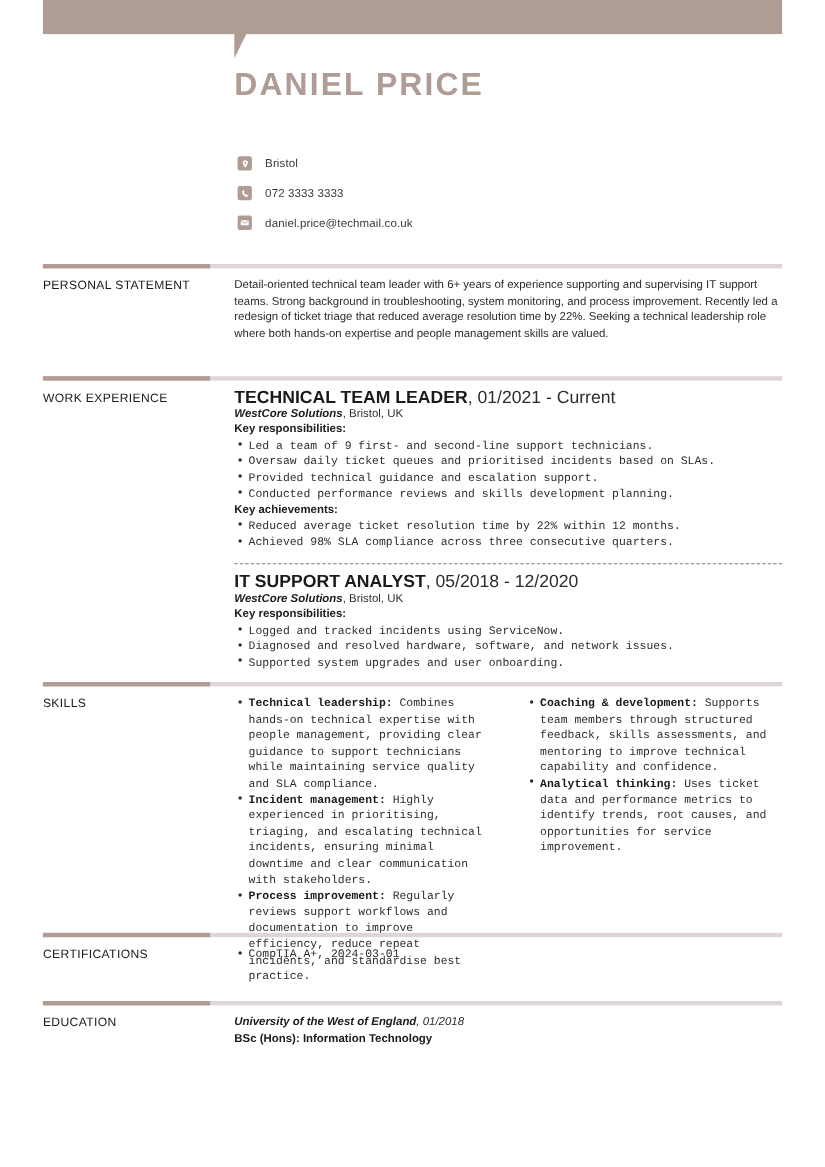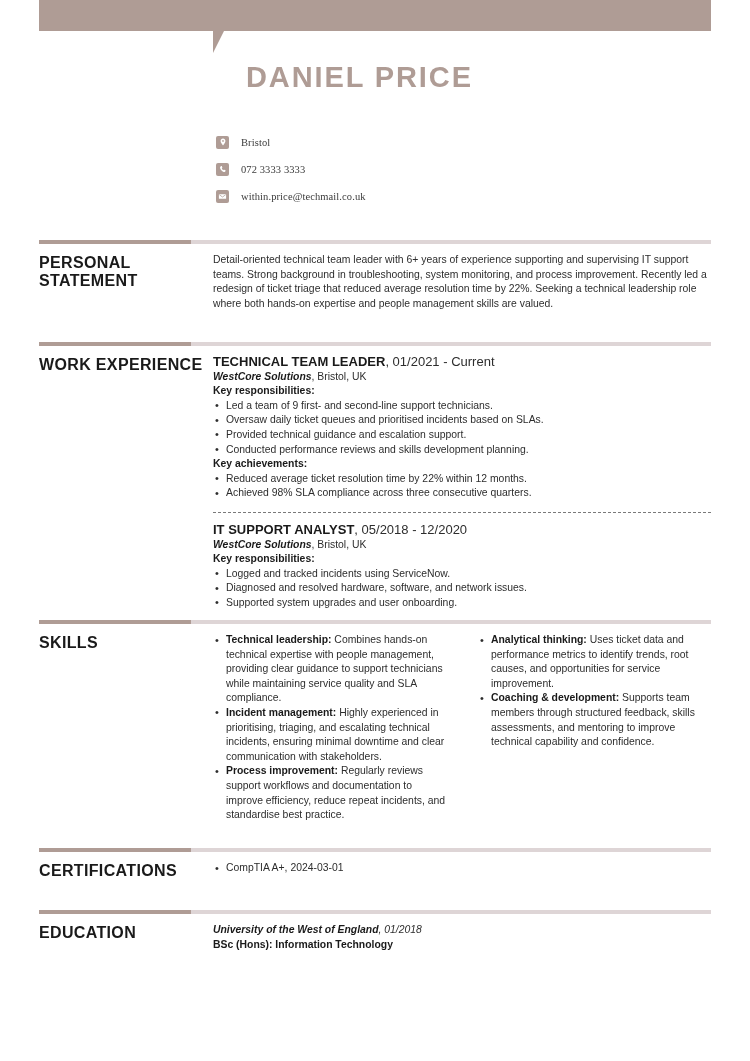--- a/index.html
+++ b/index.html
@@ -34,42 +34,40 @@
     height: 0;
     border-left: 11px solid #af9c95;
     border-right: 14px solid transparent;
     border-bottom: 22px solid transparent;
   }
 
   .name-block {
     position: absolute;
     top: 63px;
     left: 213px;
-    margin-left: 33px;
   }
   .name {
     font-size: 29px;
     letter-spacing: 1.9px;
     font-weight: 700;
     color: #af9c95;
     line-height: 1;
   }
 
   
   .contact-list {
     position: absolute;
     top: 129px;
     left: 216px;
   }
   .contact-row {
     display: flex;
-    align-items: center;
+    align-items: flex-end;
     height: 26px;
     margin-bottom: 1px;
-    font-family: Liberation Serif, serif;
   }
   .contact-icon {
     width: 13px;
     height: 13px;
     border-radius: 2px;
     background: #af9c95;
     display: flex;
     align-items: center;
     justify-content: center;
     flex: none;
@@ -100,57 +98,58 @@
     position: absolute;
     left: 0; top: 0;
     width: 152px;
     height: 4px;
     background: #af9c95;
   }
   .sec-body { display: flex; }
   .sec-label {
     width: 174px;
     flex: none;
-    font-size: 16px;
-    font-weight: 700;
+    font-size: 11px;
+    font-weight: 400;
     letter-spacing: .35px;
     color: #1a1a1a;
     padding-top: 1px;
   }
   .sec-content {
     flex: 1;
     font-size: 10.4px;
     line-height: 14.6px;
     color: #2d2d2d;
   }
 
   .para { text-align: left; }
 
   
-  .job-title { font-size: 13px; line-height: 14.6px; }
+  .job-title { font-size: 16px; line-height: 14.6px; }
   .job-title b { font-weight: 700; color: #1a1a1a; }
   .job-company { font-size: 10.4px; line-height: 14.6px; }
   .job-company i { font-weight: 700; font-style: italic; color: #1a1a1a; }
   .sub-head {
     font-weight: 700;
     font-size: 10.4px;
     line-height: 14.6px;
     color: #1a1a1a;
   }
 
   ul.bullets {
     list-style: none;
     margin: 0;
     padding: 0;
   }
   ul.bullets > li {
     position: relative;
     padding-left: 13px;
     font-size: 10.4px;
     line-height: 14.6px;
+    font-family: Liberation Mono, monospace;
   }
   ul.bullets > li::before {
     content: "\2022";
     position: absolute;
     left: 2px;
     top: -0.5px;
     font-size: 11px;
     color: #2d2d2d;
   }
 
@@ -205,21 +204,21 @@
     <span class="contact-text">072 3333 3333</span>
   </div>
 
   <div class="contact-row">
     <span class="contact-icon">
       <svg width="9" height="9" viewBox="0 0 9 9">
           <rect x="0.9" y="2.2" width="7.2" height="4.6" rx="0.4" fill="#ffffff"></rect>
           <path d="M1.3 2.7L4.5 5.0L7.7 2.7" stroke="#af9c95" stroke-width="0.75" fill="none"></path>
         </svg>
     </span>
-    <span class="contact-text">within.price@techmail.co.uk</span>
+    <span class="contact-text">daniel.price@techmail.co.uk</span>
   </div>
 
 </div>
 
 <div class="section" style="top:240px;">
   <div class="rule"></div>
   <div class="sec-body">
     <div class="sec-label">PERSONAL STATEMENT</div>
     <div class="sec-content">
       <div class="para">Detail-oriented technical team leader with 6+ years of experience supporting and supervising IT support teams. Strong background in troubleshooting, system monitoring, and process improvement. Recently led a redesign of ticket triage that reduced average resolution time by 22%. Seeking a technical leadership role where both hands-on expertise and people management skills are valued.</div>
@@ -285,22 +284,22 @@
         <div class="skills-col">
           <ul class="bullets">
             <li><span class="skill-name">Technical leadership:</span><span> Combines hands-on technical expertise with people management, providing clear guidance to support technicians while maintaining service quality and SLA compliance.</span></li>
             <li><span class="skill-name">Incident management:</span><span> Highly experienced in prioritising, triaging, and escalating technical incidents, ensuring minimal downtime and clear communication with stakeholders.</span></li>
             <li><span class="skill-name">Process improvement:</span><span> Regularly reviews support workflows and documentation to improve efficiency, reduce repeat incidents, and standardise best practice.</span></li>
           </ul>
         </div>
 
         <div class="skills-col">
           <ul class="bullets">
+            <li><span class="skill-name">Coaching &amp; development:</span><span> Supports team members through structured feedback, skills assessments, and mentoring to improve technical capability and confidence.</span></li>
             <li><span class="skill-name">Analytical thinking:</span><span> Uses ticket data and performance metrics to identify trends, root causes, and opportunities for service improvement.</span></li>
-            <li><span class="skill-name">Coaching &amp; development:</span><span> Supports team members through structured feedback, skills assessments, and mentoring to improve technical capability and confidence.</span></li>
           </ul>
         </div>
 
       </div>
     </div>
   </div>
 </div>
 
 <div class="section" style="top:848px;">
   <div class="rule"></div>

